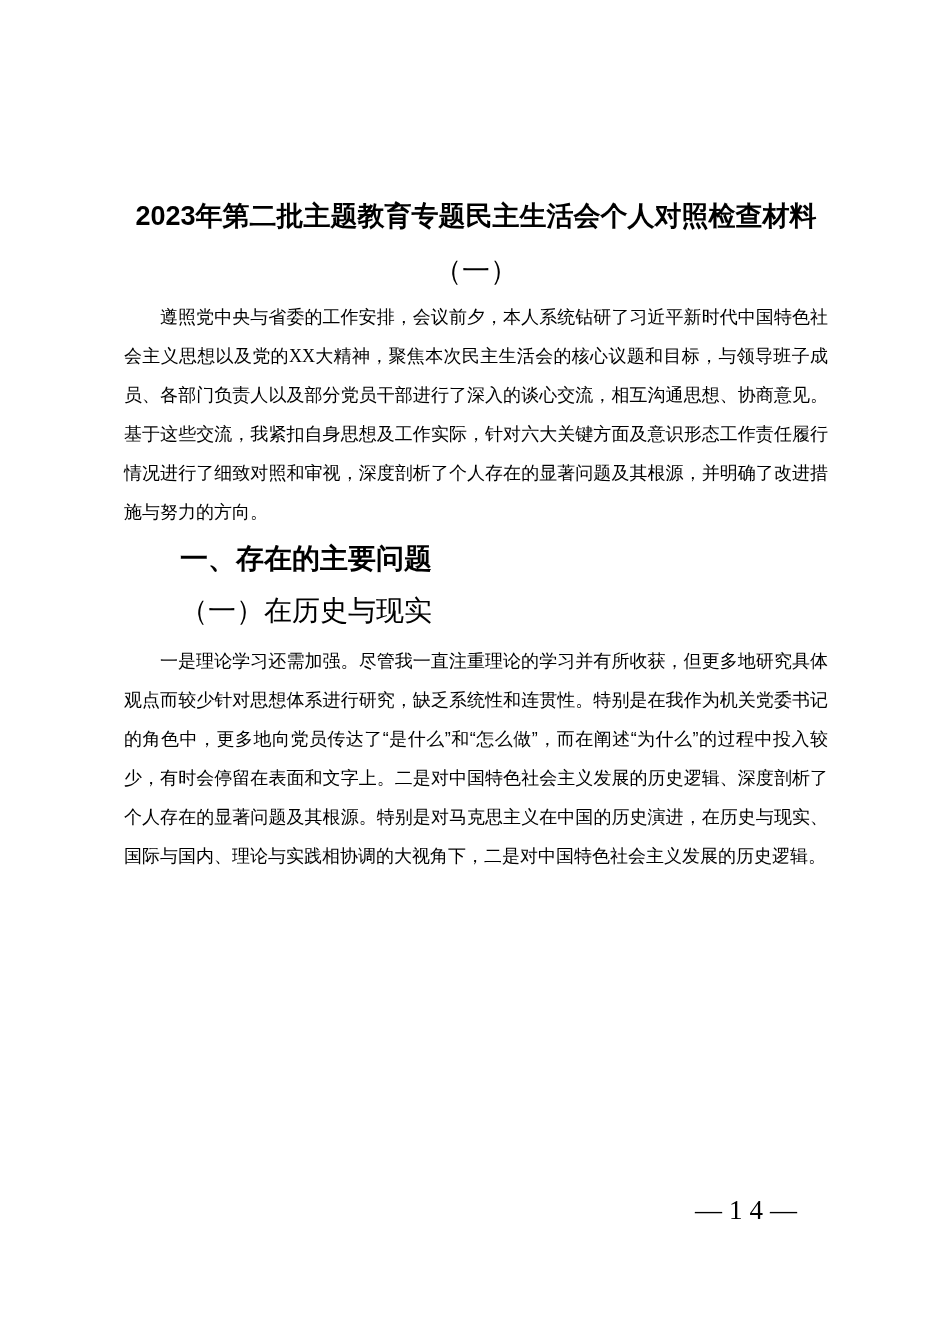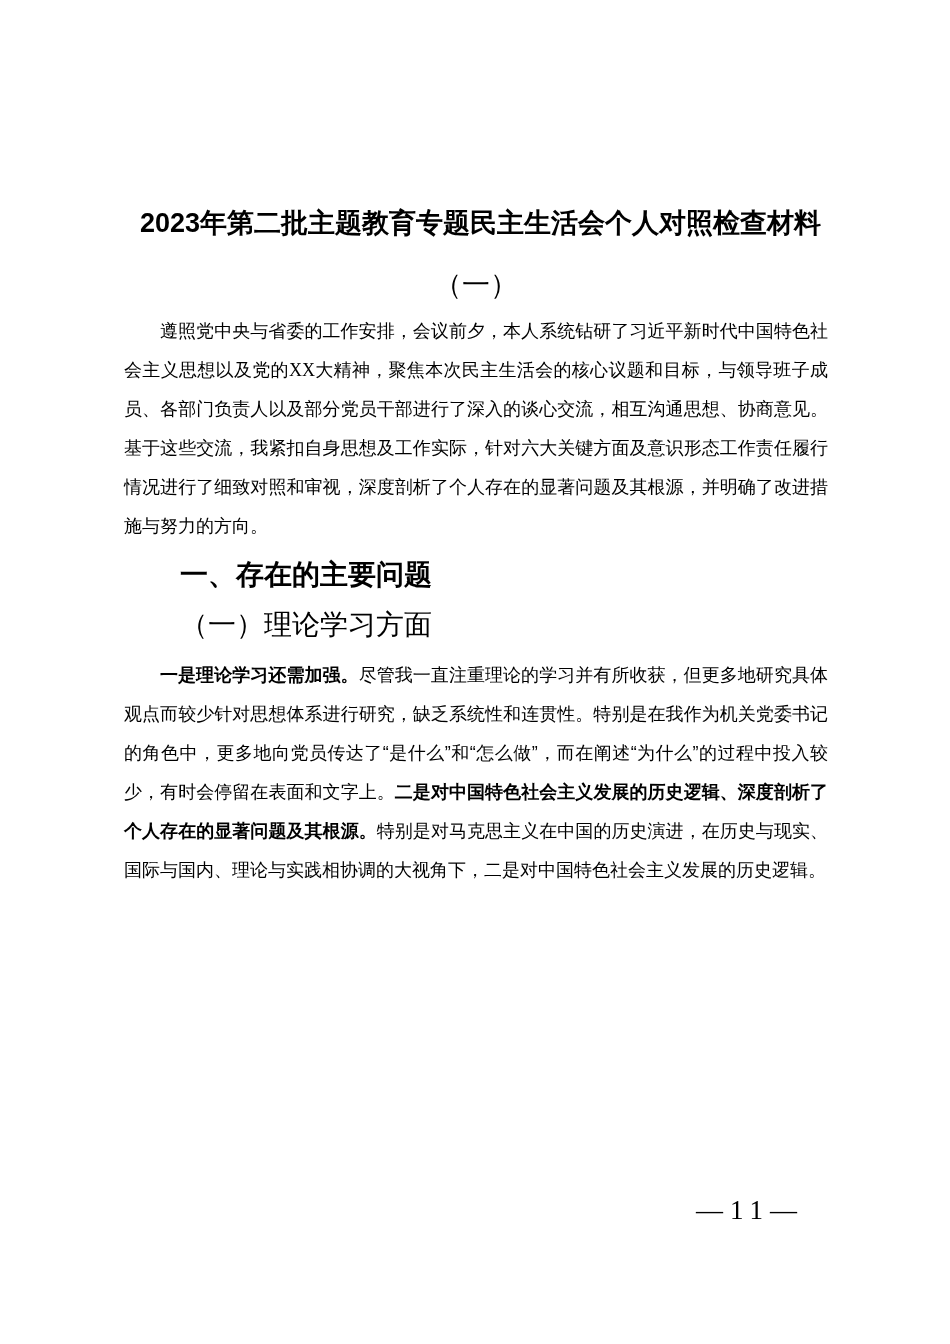--- a/index.html
+++ b/index.html
@@ -26,21 +26,21 @@
     top: 184px;
     width: 704px;
   }
   .title {
     font-family: "Liberation Sans", sans-serif;
     font-weight: 700;
     font-size: 27px;
     line-height: 46px;
     text-align: center;
     white-space: nowrap;
-    margin: 16px;
+    margin: 9px;
   }
   .subtitle {
     font-family: "Liberation Serif", serif;
     font-size: 28px;
     line-height: 46px;
     text-align: center;
     margin: 0 0 4px 0;
   }
   .para {
     font-size: 18px;
@@ -49,24 +49,24 @@
     text-indent: 2em;
     margin: 0;
   }
   .kai {
     font-family: "Liberation Serif", serif;
   }
   .hei {
     font-family: "Liberation Sans", sans-serif;
   }
   .bold {
-    font-weight: 700;
+    font-weight: 400;
   }
   .section-heading {
-    font-family: Liberation Sans, sans-serif;
+    font-family: Liberation Mono, monospace;
     font-weight: 700;
     font-size: 28px;
     line-height: 50px;
     text-indent: 2em;
     margin: 4px 0 0 0;
   }
   .subsection-heading {
     font-family: "Liberation Serif", serif;
     font-size: 28px;
     line-height: 50px;
@@ -89,20 +89,20 @@
   <div class="content">
 
     <h1 class="title">2023年第二批主题教育专题民主生活会个人对照检查材料</h1>
 
     <div class="subtitle">（一）</div>
 
     <p class="para"><span class="kai">遵照党中央与省委的工作安排，会议前夕，本人系统钻研了习近平新时代中国特色社会主义思想以及党的XX大精神，聚焦本次民主生活会的核心议题和目标，与领导班子成员、各部门负责人以及部分党员干部进行了深入的谈心交流，相互沟通思想、协商意见。</span><span class="hei">基于这些交流，我紧扣自身思想及工作实际，针对六大关键方面及意识形态工作责任履行情况进行了细致对照和审视，深度剖析了个人存在的显著问题及其根源，并明确了改进措施与努力的方向。</span></p>
 
     <p class="section-heading">一、存在的主要问题</p>
 
-    <p class="subsection-heading">（一）理论学习方面</p>
+    <p class="subsection-heading">（一）在历史与现实</p>
 
     <p class="para hei"><span class="bold">一是理论学习还需加强。</span><span>尽管我一直注重理论的学习并有所收获，但更多地研究具体观点而较少针对思想体系进行研究，缺乏系统性和连贯性。特别是在我作为机关党委书记的角色中，更多地向党员传达了“是什么”和“怎么做”，而在阐述“为什么”的过程中投入较少，有时会停留在表面和文字上。</span><span class="bold">二是对中国特色社会主义发展的历史逻辑、深度剖析了个人存在的显著问题及其根源。</span><span>特别是对马克思主义在中国的历史演进，在历史与现实、国际与国内、理论与实践相协调的大视角下，二是对中国特色社会主义发展的历史逻辑。</span></p>
 
   </div>
 
-  <div class="page-number">—11—</div>
+  <div class="page-number">—14—</div>
 </div>
 
 </body></html>

